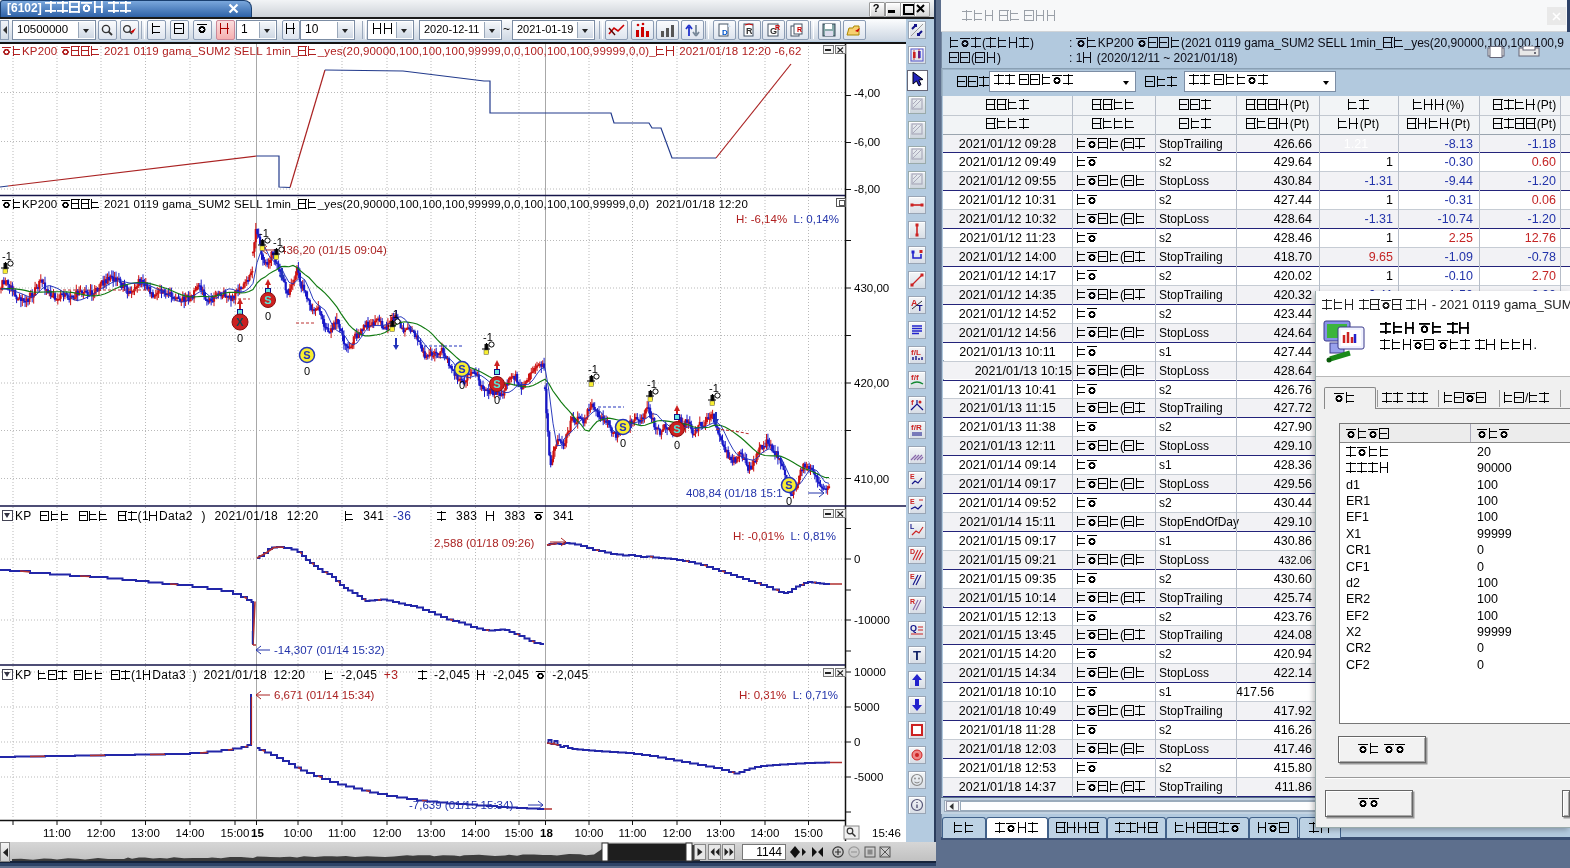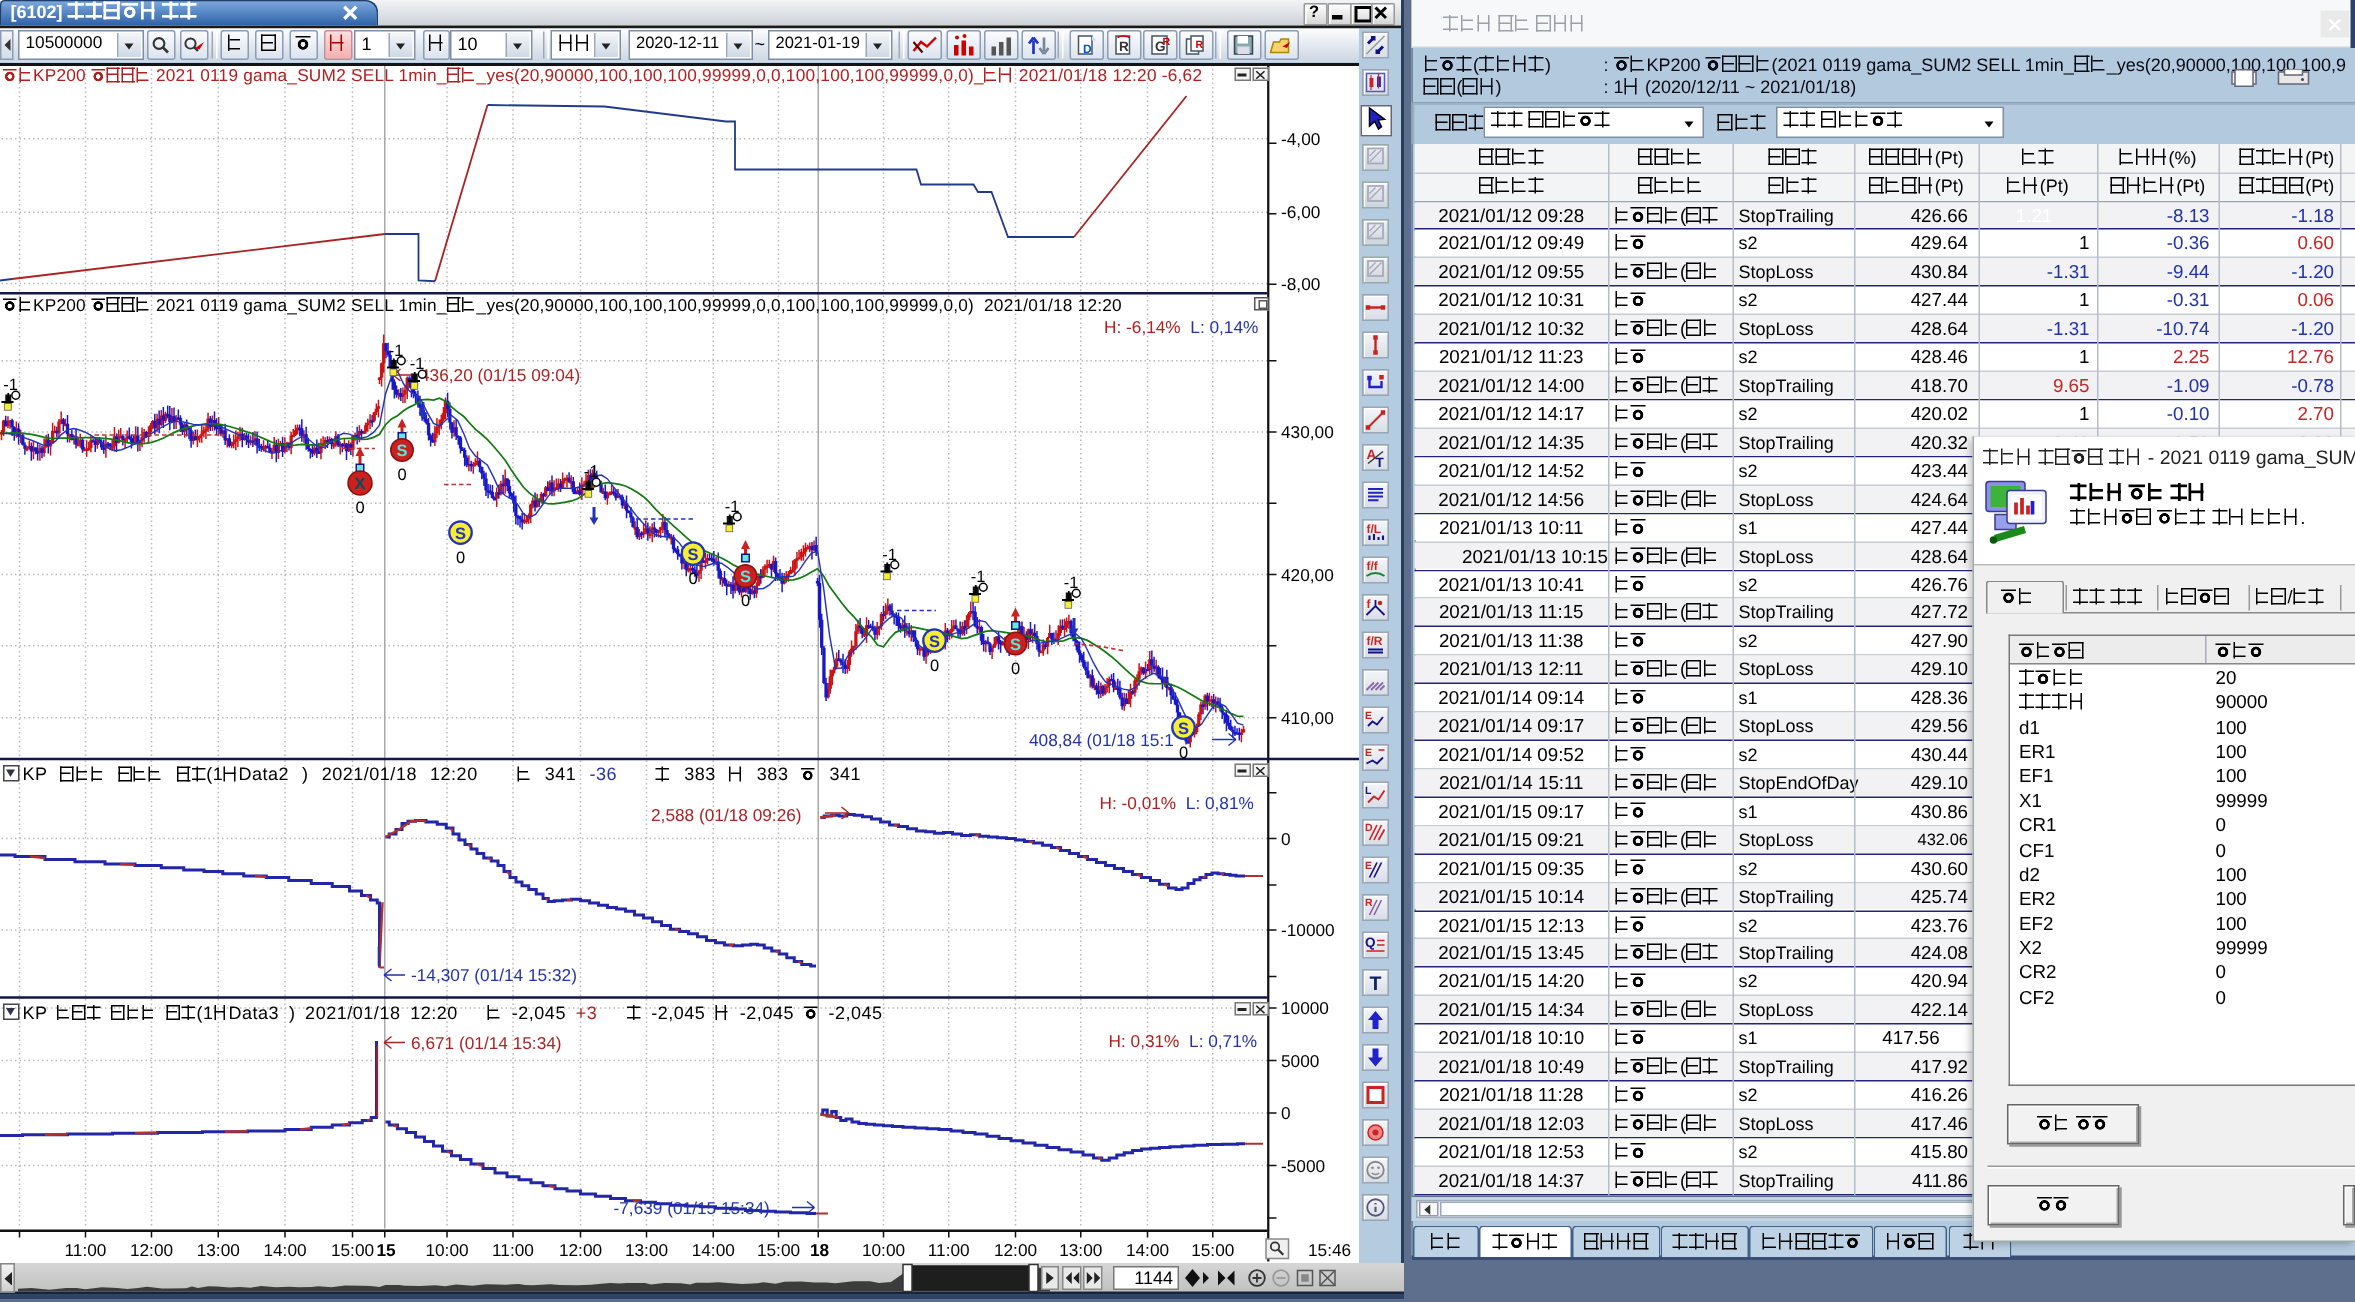--- a/index.html
+++ b/index.html
@@ -621,21 +621,21 @@
 <div class="cell" style="left:1319px;top:134.5px;width:74px;height:18.9px;font-size:12.5px;line-height:18.9px;text-align:center;color:#ffffff">1.21</div>
 <div class="cell" style="left:1398px;top:134.5px;width:75px;height:18.9px;font-size:12.5px;line-height:18.9px;text-align:right;color:#2233aa">-8.13</div>
 <div class="cell" style="left:1479px;top:134.5px;width:77px;height:18.9px;font-size:12.5px;line-height:18.9px;text-align:right;color:#2233aa">-1.18</div>
 <div class="abs" style="left:943px;top:152.4px;width:627px;height:1.5px;background:#23237a"></div>
 <div class="abs" style="left:943px;top:153.4px;width:627px;height:17.9px;background:#fff"></div>
 <div class="cell" style="left:943px;top:153.4px;width:129px;height:18.9px;font-size:12.5px;text-align:center;line-height:18.9px">2021/01/12 09:49</div>
 <div class="cell" style="left:1072px;top:153.4px;width:82px;height:18.9px;font-size:12.5px;line-height:18.9px;padding-left:4px"><i class="gn4"></i><i class="gn3"></i></div>
 <div class="cell" style="left:1155px;top:153.4px;width:80px;height:18.9px;font-size:12px;line-height:18.9px;padding-left:4px">s2</div>
 <div class="cell" style="left:1236px;top:153.4px;width:76px;height:18.9px;font-size:12.5px;line-height:18.9px;text-align:right">429.64</div>
 <div class="cell" style="left:1319px;top:153.4px;width:74px;height:18.9px;font-size:12.5px;line-height:18.9px;text-align:right;color:#000">1</div>
-<div class="cell" style="left:1398px;top:153.4px;width:75px;height:18.9px;font-size:12.5px;line-height:18.9px;text-align:right;color:#2233aa">-0.36</div>
+<div class="cell" style="left:1398px;top:153.4px;width:75px;height:18.9px;font-size:12.5px;line-height:18.9px;text-align:right;color:#2233aa">-0.30</div>
 <div class="cell" style="left:1479px;top:153.4px;width:77px;height:18.9px;font-size:12.5px;line-height:18.9px;text-align:right;color:#c42525">0.60</div>
 <div class="abs" style="left:943px;top:171.3px;width:627px;height:1.0px;background:#c6ccd4"></div>
 <div class="abs" style="left:943px;top:172.3px;width:627px;height:17.9px;background:#f2f2f5"></div>
 <div class="cell" style="left:943px;top:172.3px;width:129px;height:18.9px;font-size:12.5px;text-align:center;line-height:18.9px">2021/01/12 09:55</div>
 <div class="cell" style="left:1072px;top:172.3px;width:82px;height:18.9px;font-size:12.5px;line-height:18.9px;padding-left:4px"><i class="gn4"></i><i class="gn3"></i><i class="gn2"></i><i class="gn4"></i>(<i class="gn2"></i><i class="gn4"></i></div>
 <div class="cell" style="left:1155px;top:172.3px;width:80px;height:18.9px;font-size:12px;line-height:18.9px;padding-left:4px">StopLoss</div>
 <div class="cell" style="left:1236px;top:172.3px;width:76px;height:18.9px;font-size:12.5px;line-height:18.9px;text-align:right">430.84</div>
 <div class="cell" style="left:1319px;top:172.3px;width:74px;height:18.9px;font-size:12.5px;line-height:18.9px;text-align:right;color:#2233aa">-1.31</div>
 <div class="cell" style="left:1398px;top:172.3px;width:75px;height:18.9px;font-size:12.5px;line-height:18.9px;text-align:right;color:#2233aa">-9.44</div>
 <div class="cell" style="left:1479px;top:172.3px;width:77px;height:18.9px;font-size:12.5px;line-height:18.9px;text-align:right;color:#2233aa">-1.20</div>
@@ -871,21 +871,21 @@
 <div class="cell" style="left:1155px;top:664.3px;width:80px;height:18.9px;font-size:12px;line-height:18.9px;padding-left:4px">StopLoss</div>
 <div class="cell" style="left:1236px;top:664.3px;width:76px;height:18.9px;font-size:12.5px;line-height:18.9px;text-align:right">422.14</div>
 <div class="cell" style="left:1319px;top:664.3px;width:74px;height:18.9px;font-size:12.5px;line-height:18.9px;text-align:right;color:#2233aa">-1.31</div>
 <div class="cell" style="left:1398px;top:664.3px;width:75px;height:18.9px;font-size:12.5px;line-height:18.9px;text-align:right;color:#2233aa">-12.0</div>
 <div class="cell" style="left:1479px;top:664.3px;width:77px;height:18.9px;font-size:12.5px;line-height:18.9px;text-align:right;color:#2233aa">-1.2</div>
 <div class="abs" style="left:943px;top:682.2px;width:627px;height:1.5px;background:#23237a"></div>
 <div class="abs" style="left:943px;top:683.2px;width:627px;height:17.9px;background:#fff"></div>
 <div class="cell" style="left:943px;top:683.2px;width:129px;height:18.9px;font-size:12.5px;text-align:center;line-height:18.9px">2021/01/18 10:10</div>
 <div class="cell" style="left:1072px;top:683.2px;width:82px;height:18.9px;font-size:12.5px;line-height:18.9px;padding-left:4px"><i class="gn4"></i><i class="gn3"></i></div>
 <div class="cell" style="left:1155px;top:683.2px;width:80px;height:18.9px;font-size:12px;line-height:18.9px;padding-left:4px">s1</div>
-<div class="cell" style="left:1236px;top:683.2px;width:76px;height:18.9px;font-size:12.5px;line-height:18.9px;text-align:center">417.56</div>
+<div class="cell" style="left:1236px;top:683.2px;width:76px;height:18.9px;font-size:12.5px;line-height:18.9px;text-align:left">417.56</div>
 <div class="cell" style="left:1319px;top:683.2px;width:74px;height:18.9px;font-size:12.5px;line-height:18.9px;text-align:right;color:#000">1</div>
 <div class="cell" style="left:1398px;top:683.2px;width:75px;height:18.9px;font-size:12.5px;line-height:18.9px;text-align:right;color:#2233aa">-0.1</div>
 <div class="cell" style="left:1479px;top:683.2px;width:77px;height:18.9px;font-size:12.5px;line-height:18.9px;text-align:right;color:#c42525">0.7</div>
 <div class="abs" style="left:943px;top:701.1px;width:627px;height:1.0px;background:#c6ccd4"></div>
 <div class="abs" style="left:943px;top:702.1px;width:627px;height:17.9px;background:#f2f2f5"></div>
 <div class="cell" style="left:943px;top:702.1px;width:129px;height:18.9px;font-size:12.5px;text-align:center;line-height:18.9px">2021/01/18 10:49</div>
 <div class="cell" style="left:1072px;top:702.1px;width:82px;height:18.9px;font-size:12.5px;line-height:18.9px;padding-left:4px"><i class="gn4"></i><i class="gn3"></i><i class="gn2"></i><i class="gn4"></i>(<i class="gn2"></i><i class="gn1"></i></div>
 <div class="cell" style="left:1155px;top:702.1px;width:80px;height:18.9px;font-size:12px;line-height:18.9px;padding-left:4px">StopTrailing</div>
 <div class="cell" style="left:1236px;top:702.1px;width:76px;height:18.9px;font-size:12.5px;line-height:18.9px;text-align:right">417.92</div>
 <div class="cell" style="left:1319px;top:702.1px;width:74px;height:18.9px;font-size:12.5px;line-height:18.9px;text-align:right;color:#2233aa">-0.47</div>

